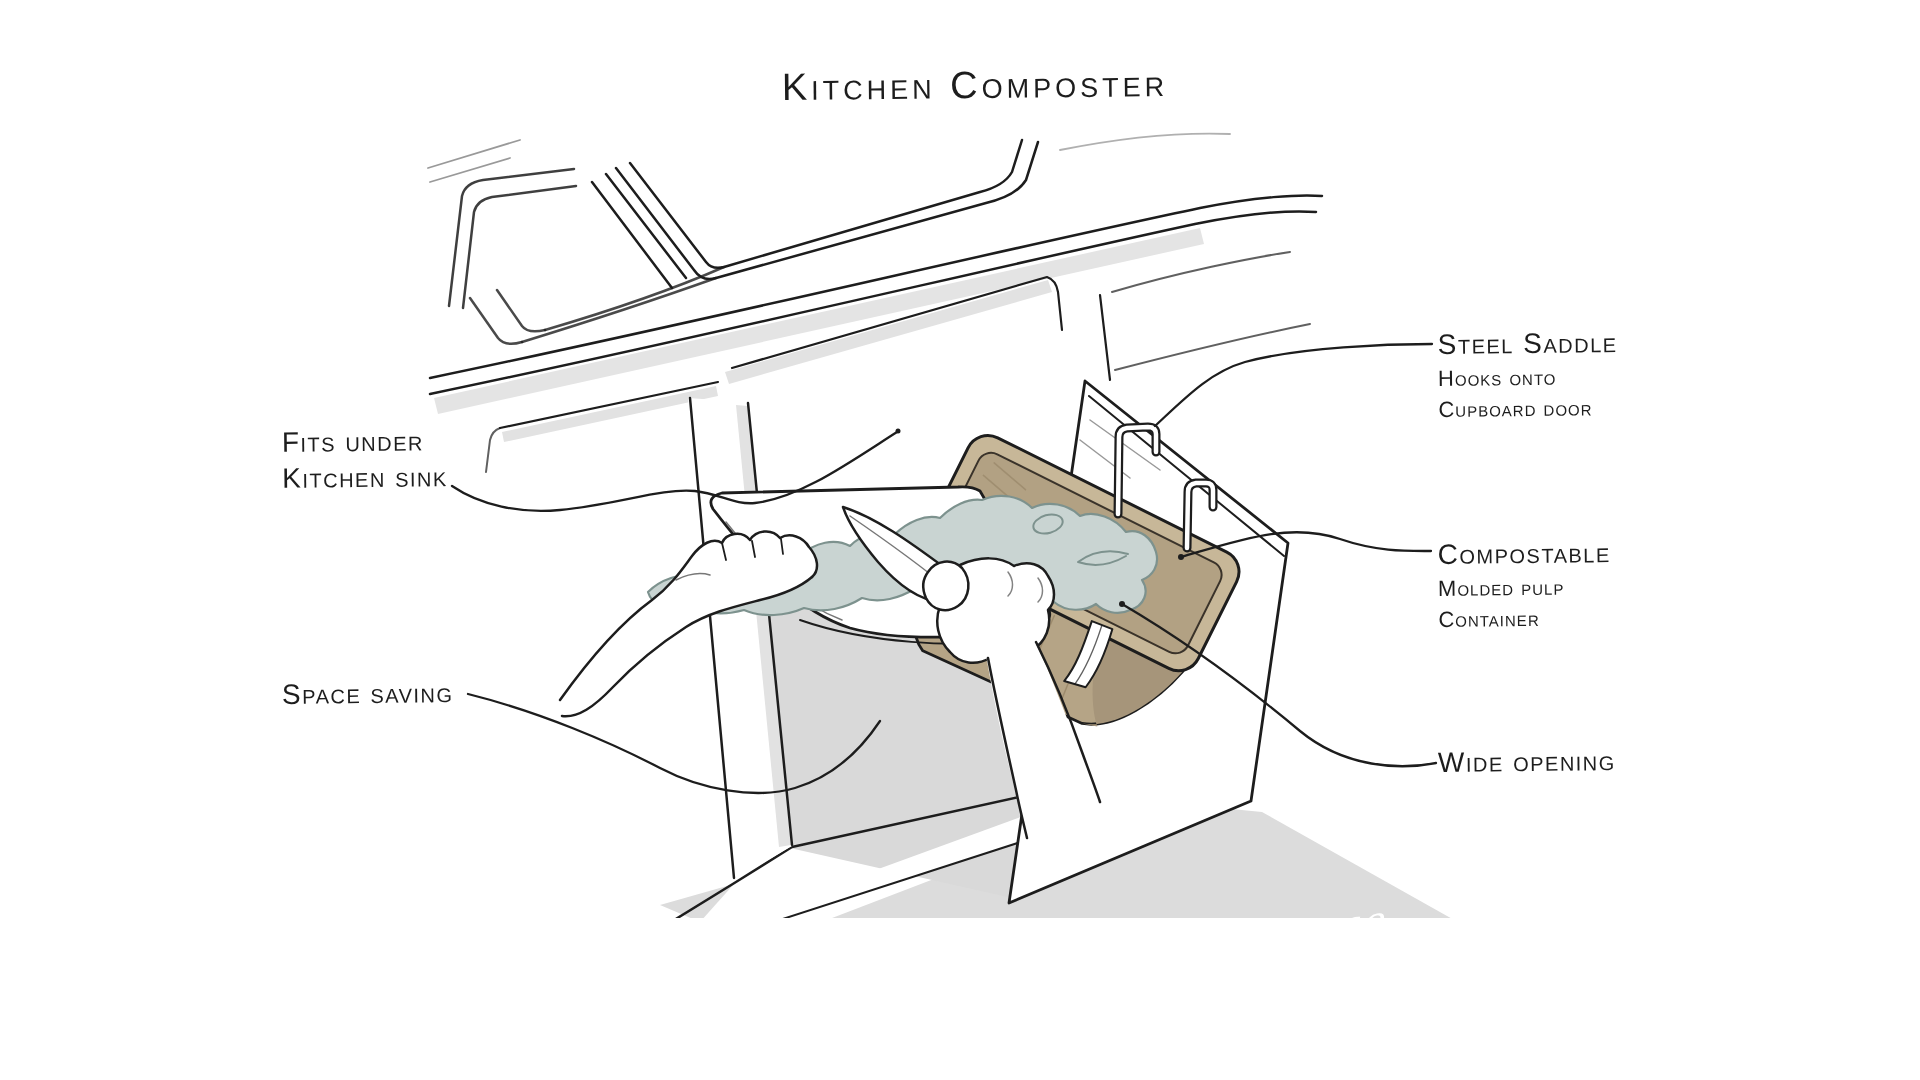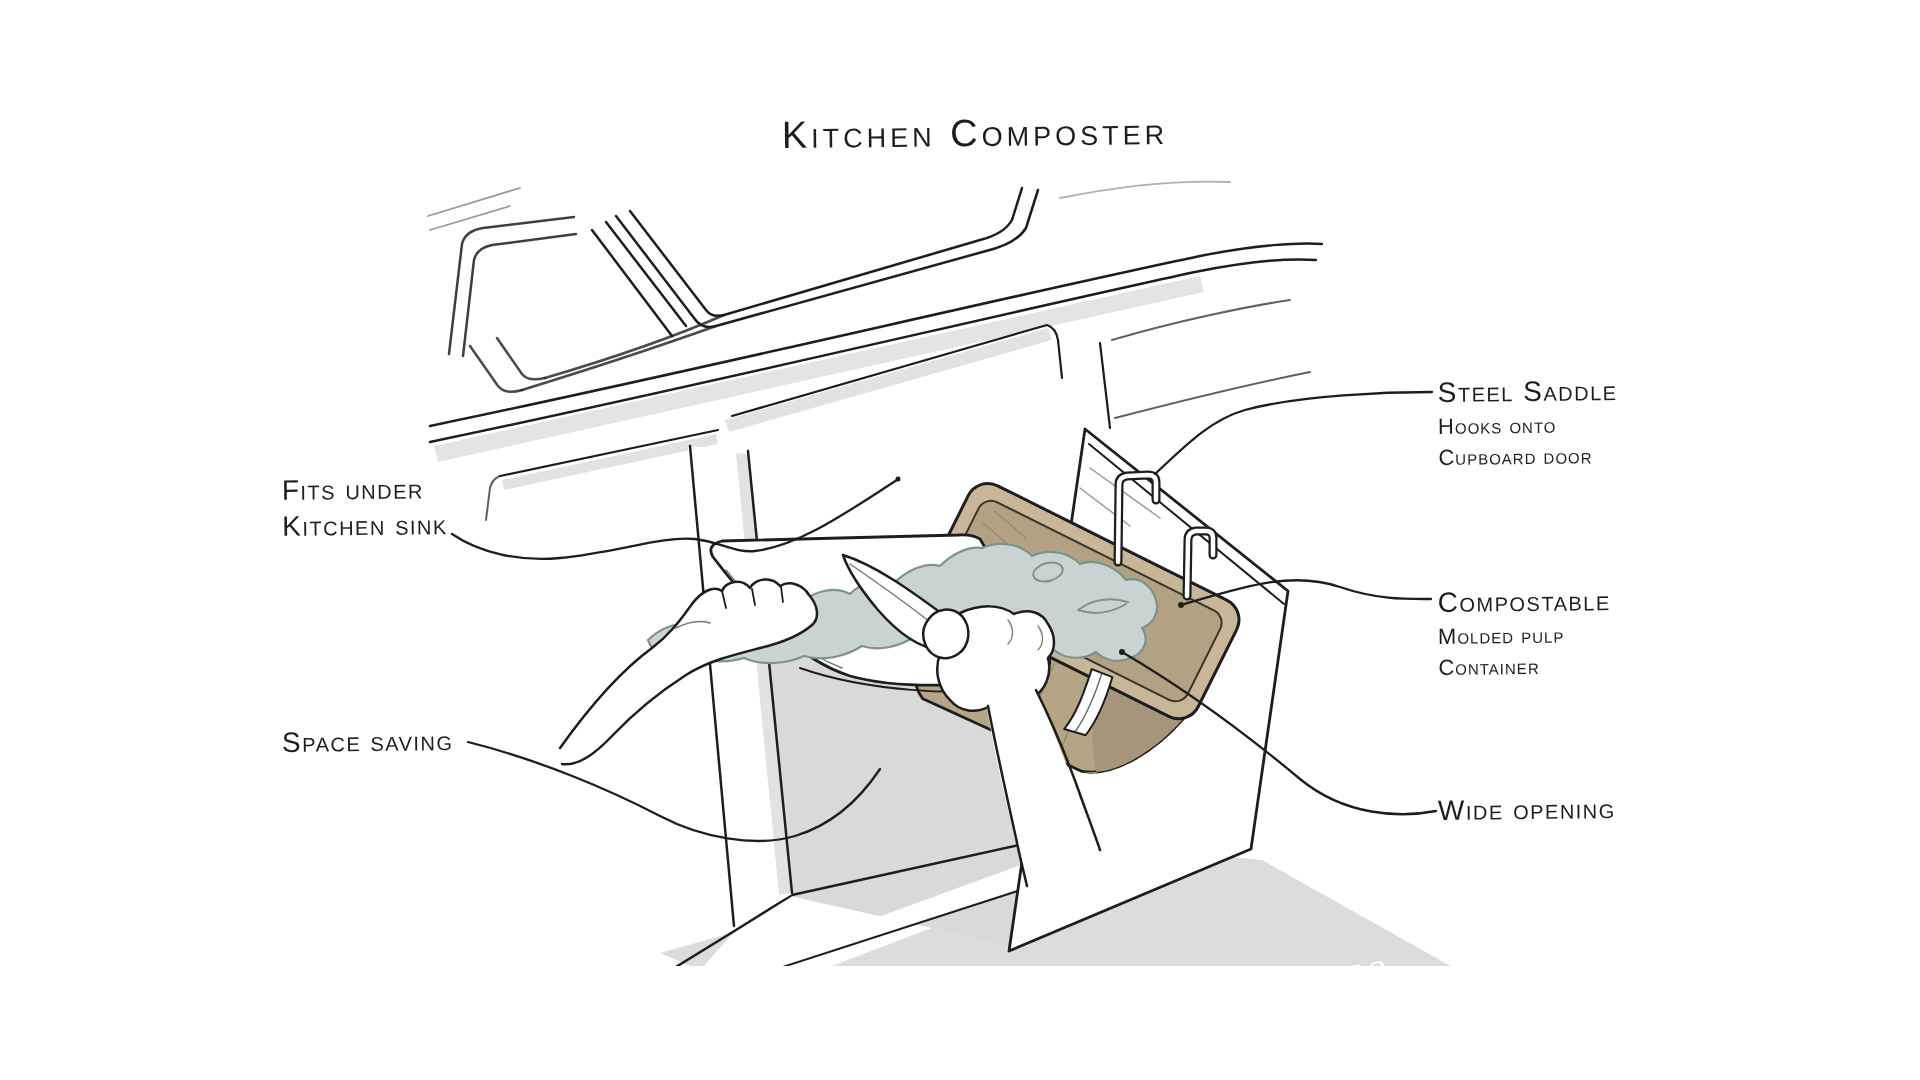--- a/index.html
+++ b/index.html
@@ -1,16 +1,16 @@
 <!DOCTYPE html>
 <html><head>
 <meta charset="utf-8">
 <style>
   html,body{margin:0;padding:0;background:#fff;}
-  .stage{position:relative;width:1920px;height:918px;background:#ffffff;overflow:hidden;margin-top:48px;}
+  .stage{position:relative;width:1920px;height:918px;background:#ffffff;overflow:hidden;}
   svg{position:absolute;left:0;top:0;}
   .lbl{position:absolute;font-family:"Liberation Sans",sans-serif;font-variant:small-caps;
        color:#1d1d1d;transform:rotate(-0.6deg);white-space:nowrap;}
   .h  {font-size:28px;line-height:36px;letter-spacing:1.5px;font-weight:500;}
   .s  {font-size:22px;line-height:31px;letter-spacing:1px;font-weight:500;}
   .title{font-size:38px;letter-spacing:4px;text-align:center;font-weight:500;}
   .sig{position:absolute;left:1238px;top:912px;transform:rotate(-9deg);color:#ffffff;}
   .sig-name{font-family:"DejaVu Serif",serif;font-style:italic;font-size:38px;line-height:38px;
             letter-spacing:2px;transform:skewX(-12deg);}
   .sig-year{font-family:"Liberation Sans",sans-serif;font-size:15px;letter-spacing:7px;

